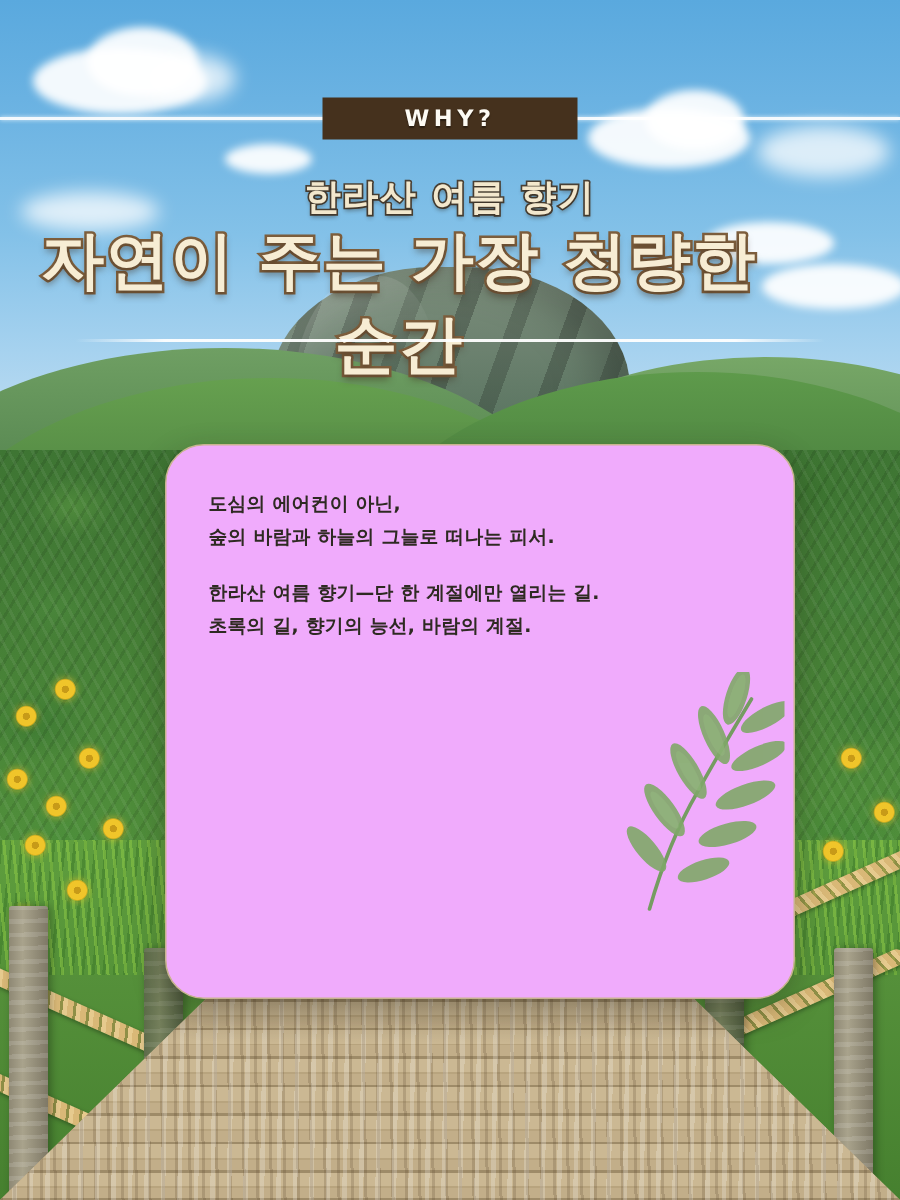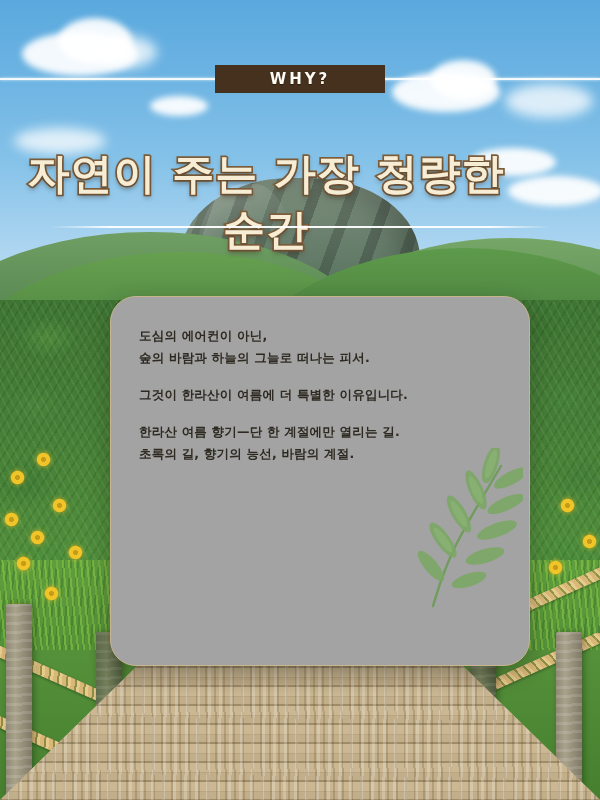--- a/index.html
+++ b/index.html
@@ -216,21 +216,21 @@
     font-family:"DejaVu Sans", sans-serif;
     -webkit-text-stroke:3.4px #7e5f3d;
     paint-order:stroke fill;
     text-shadow:0 3px 5px rgba(60,42,25,.5);
   }
 
   
   .card {
     position:absolute;
     left:110px; top:296px; width:420px; height:370px;
-    background:#a3a3a3;
+    background:#f0abfc;
     border:1.5px solid #c8b48f;
     border-radius:26px;
     box-shadow:0 8px 22px rgba(30,25,15,.3);
     overflow:hidden;
   }
   .card-body {
     position:absolute;
     left:28px; top:28px; right:28px;
     font-family:"DejaVu Sans", sans-serif;
     font-size:12.5px;
@@ -308,33 +308,31 @@
   <div class="rope" style="left:420px; top:712px; width:200px; transform:rotate(-24deg);"></div>
   <div class="post dark" style="left:470px; top:612px; height:190px;"></div>
   <div class="post" style="left:556px; top:632px; height:168px;"></div>
 
   <div class="walk"></div>
   <div class="walk-tex"></div>
   <div class="walk-shadow"></div>
 
   <div class="divider top"></div>
   <div class="badge">WHY?</div>
+  <div class="subtitle">한라산 여름 향기</div>
   <div class="title">자연이 주는 가장 청량한 순간</div>
   <div class="divider bottom"></div>
 
   <div class="card">
     <div class="card-body" id="card-body">
         <div class="para">
           <div>도심의 에어컨이 아닌,</div>
           <div>숲의 바람과 하늘의 그늘로 떠나는 피서.</div>
         </div>
         <div class="para">
-        </div>
-        <div class="para">
-          <div>그것이 한라산이 여름에 더 특별한 이유입니다.</div>
         </div>
         <div class="para">
           <div>한라산 여름 향기—단 한 계절에만 열리는 길.</div>
           <div>초록의 길, 향기의 능선, 바람의 계절.</div>
         </div>
       </div>
 
     <svg class="leaf" viewBox="0 0 130 165">
       <g fill="none" stroke="#6f9c5a" stroke-width="2.4" stroke-linecap="round">
         <path d="M40 158 C48 130, 58 104, 72 80 C84 58, 96 38, 108 18"></path>

